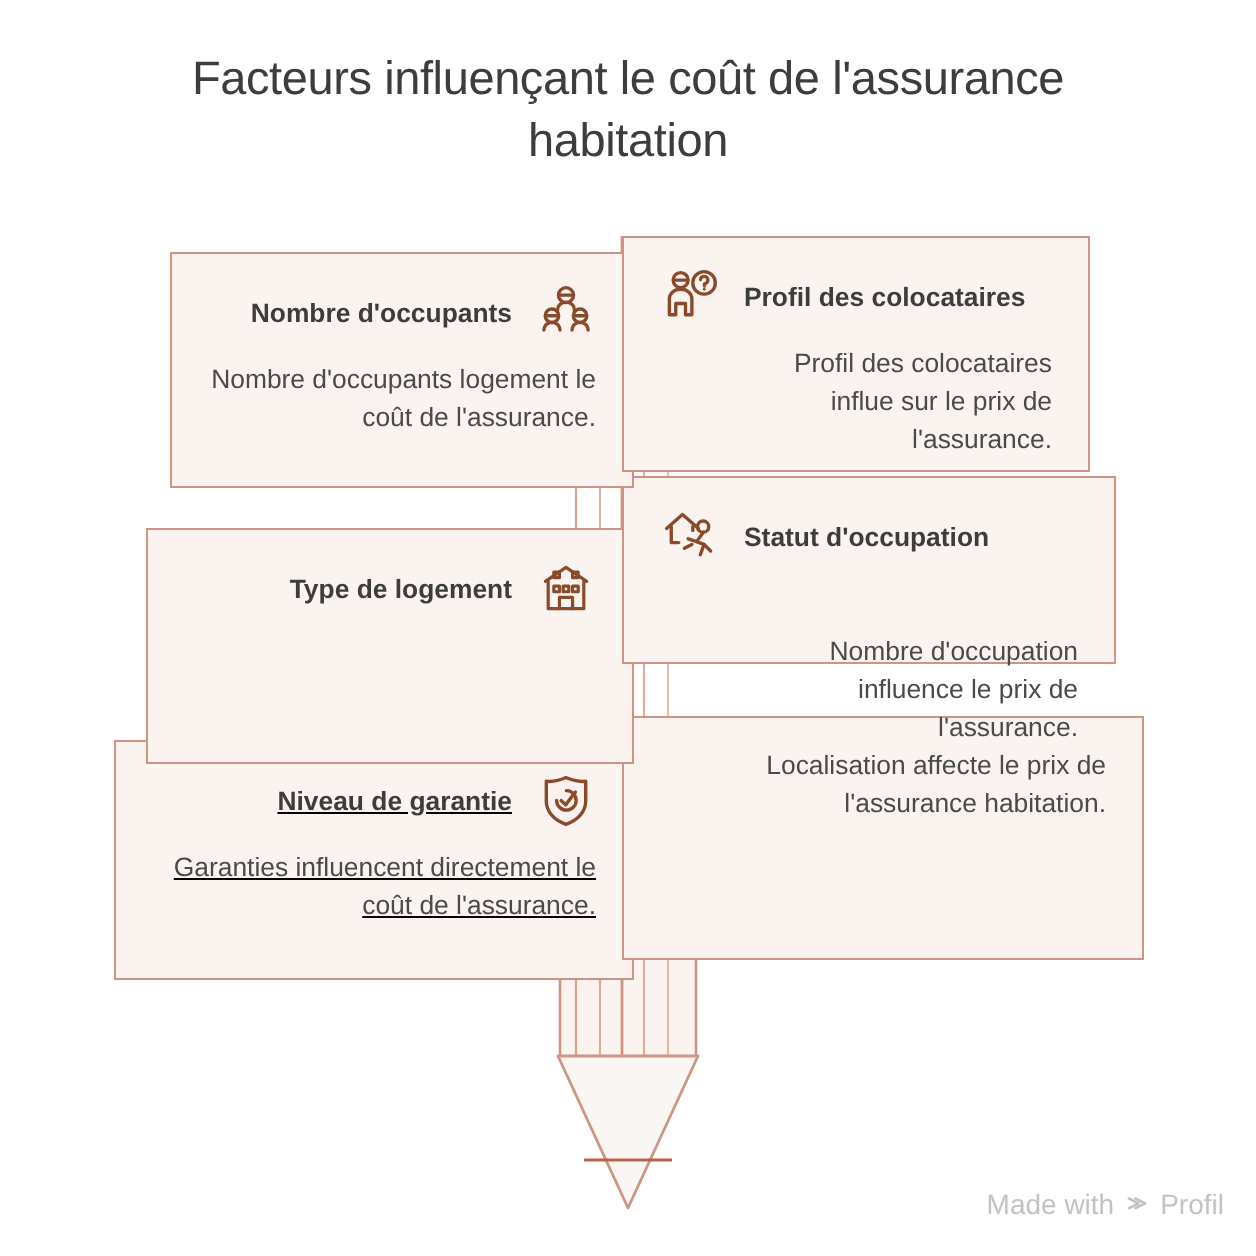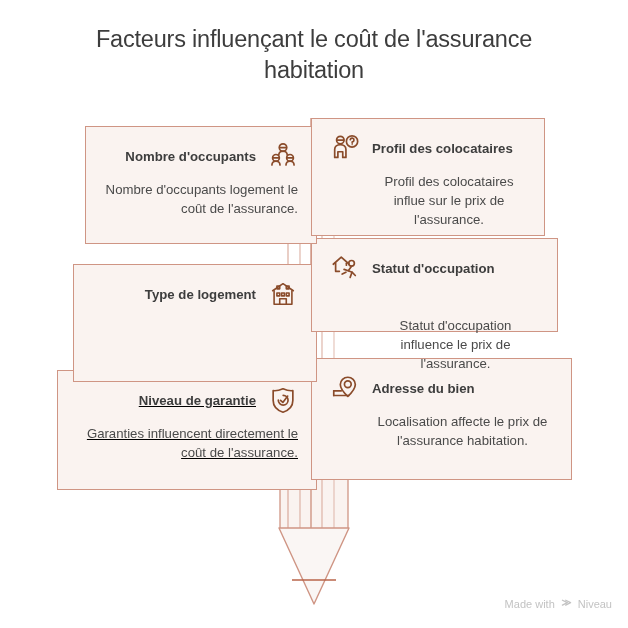--- a/index.html
+++ b/index.html
@@ -76,40 +76,40 @@
     display: block;
   }
   .icon svg { display: block; width: 30px; height: 30px; }
 
   
   .card.left .card-head { justify-content: flex-end; }
   .card.left .card-body { text-align: right; }
 
   
   .card.right .card-head { justify-content: flex-start; }
-  .card.right .card-body { text-align: center; padding-left: 42px; }
+  .card.right .card-body { text-align: right; padding-left: 42px; }
 
   
   #card-occupants { left: 85px;  top: 126px; width: 232px; height: 118px; z-index: 6; }
   #card-logement  { left: 73px;  top: 264px; width: 244px; height: 118px; z-index: 5; }
   #card-garantie  { left: 57px;  top: 370px; width: 260px; height: 120px; z-index: 4; text-decoration: underline; }
 
   #card-colocataires { left: 311px; top: 118px; width: 234px; height: 118px; z-index: 6; }
   #card-statut       { left: 311px; top: 238px; width: 247px; height: 94px; z-index: 5; gap: 24px; }
   #card-adresse      { left: 311px; top: 358px; width: 261px; height: 122px; z-index: 4; }
 
   
   .footer {
     position: absolute;
     right: 16px;
     bottom: 18px;
     display: flex;
     align-items: center;
     gap: 5px;
-    font-size: 11px;
+    font-size: 14px;
     color: #c3c3c3;
   }
   .footer-logo { display: block; width: 13px; height: 13px; }
 </style>
 </head>
 <body>
 
 <div id="canvas">
 
   <div class="title">Facteurs influençant le coût de l'assurance habitation</div>
@@ -210,43 +210,31 @@
           <path d="M17.5 11 V13"></path>
           <circle cx="23" cy="11" r="3"></circle>
           <path d="M23 14.2 L19.5 19 L23.5 20.5 L21.5 26"></path>
           <path d="M19.5 19 L15 17.5"></path>
           <path d="M23.5 20.5 L27 24"></path>
           <path d="M13 22.5 L17 20.5"></path>
         </svg>
       </span>
       <span class="card-title">Statut d'occupation</span>
     </div>
-    <div class="card-body">Statut d'occupation influence le prix de l'assurance.</div>
+    <div class="card-body">Nombre d'occupation influence le prix de l'assurance.</div>
   </div>
 
   <div class="card right" id="card-adresse">
-    <div class="card-head">
-      <span class="icon">
-        <svg viewBox="0 0 32 32" fill="none" stroke="#8a4b2a" stroke-width="1.8" stroke-linecap="round" stroke-linejoin="round">
-          <path d="M19 4.5 C14.6 4.5 11 8 11 12.3 C11 17.5 19 25 19 25 C19 25 27 17.5 27 12.3 C27 8 23.4 4.5 19 4.5 Z"></path>
-          <circle cx="19" cy="12" r="3.6"></circle>
-          <path d="M4 19 H12"></path>
-          <path d="M4 19 V24"></path>
-          <path d="M4 24 H20"></path>
-        </svg>
-      </span>
-      <span class="card-title">Adresse du bien</span>
-    </div>
     <div class="card-body">Localisation affecte le prix de l'assurance habitation.</div>
   </div>
 
   <div class="footer">
     <span>Made with</span>
     <span class="footer-logo">
       <svg viewBox="0 0 16 16" fill="none" stroke="#c3c3c3" stroke-width="1.6" stroke-linecap="round" stroke-linejoin="round">
         <path d="M3 4 L9 7 L3 10"></path>
         <path d="M7 4 L13 7 L7 10"></path>
       </svg>
     </span>
-    <span>Niveau</span>
+    <span>Profil</span>
   </div>
 
 </div>
 
 </body></html>

